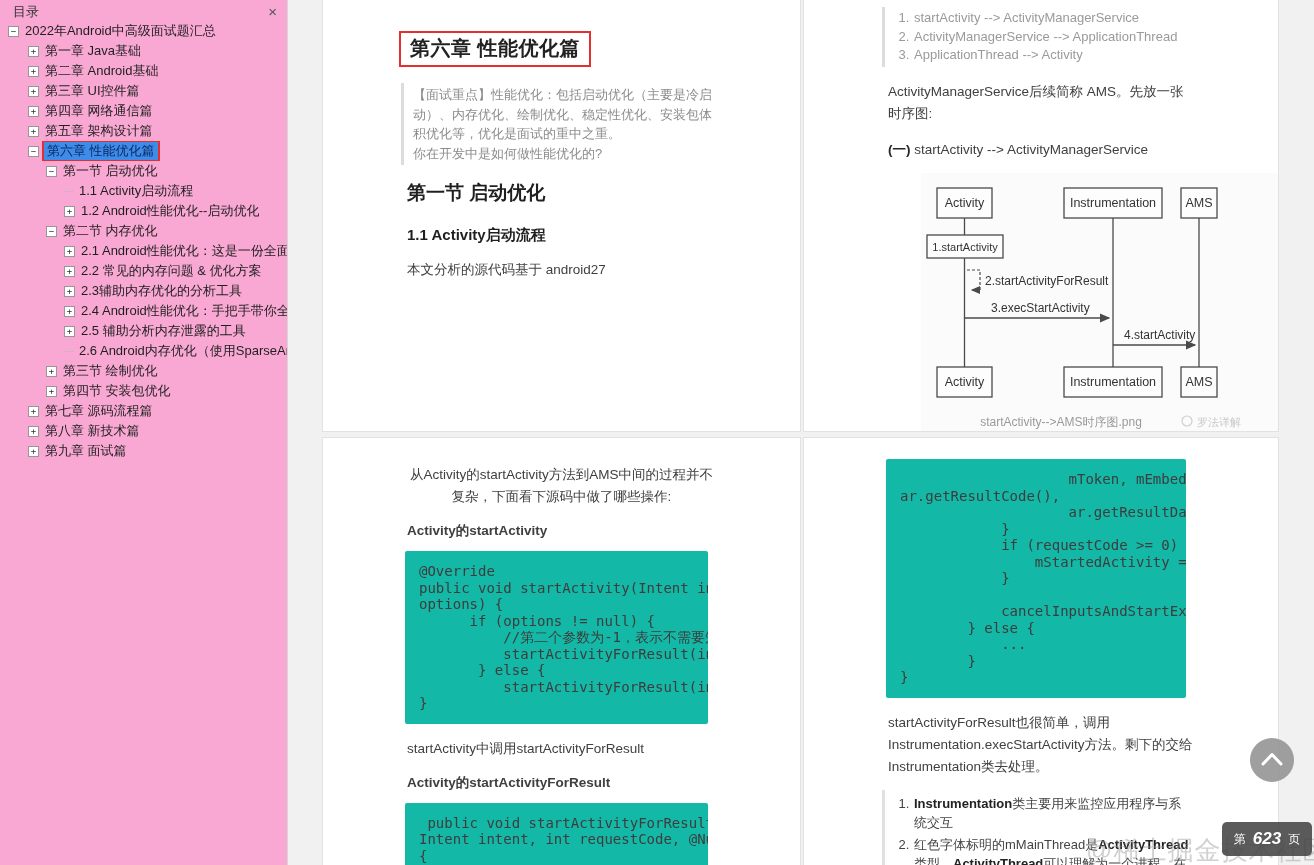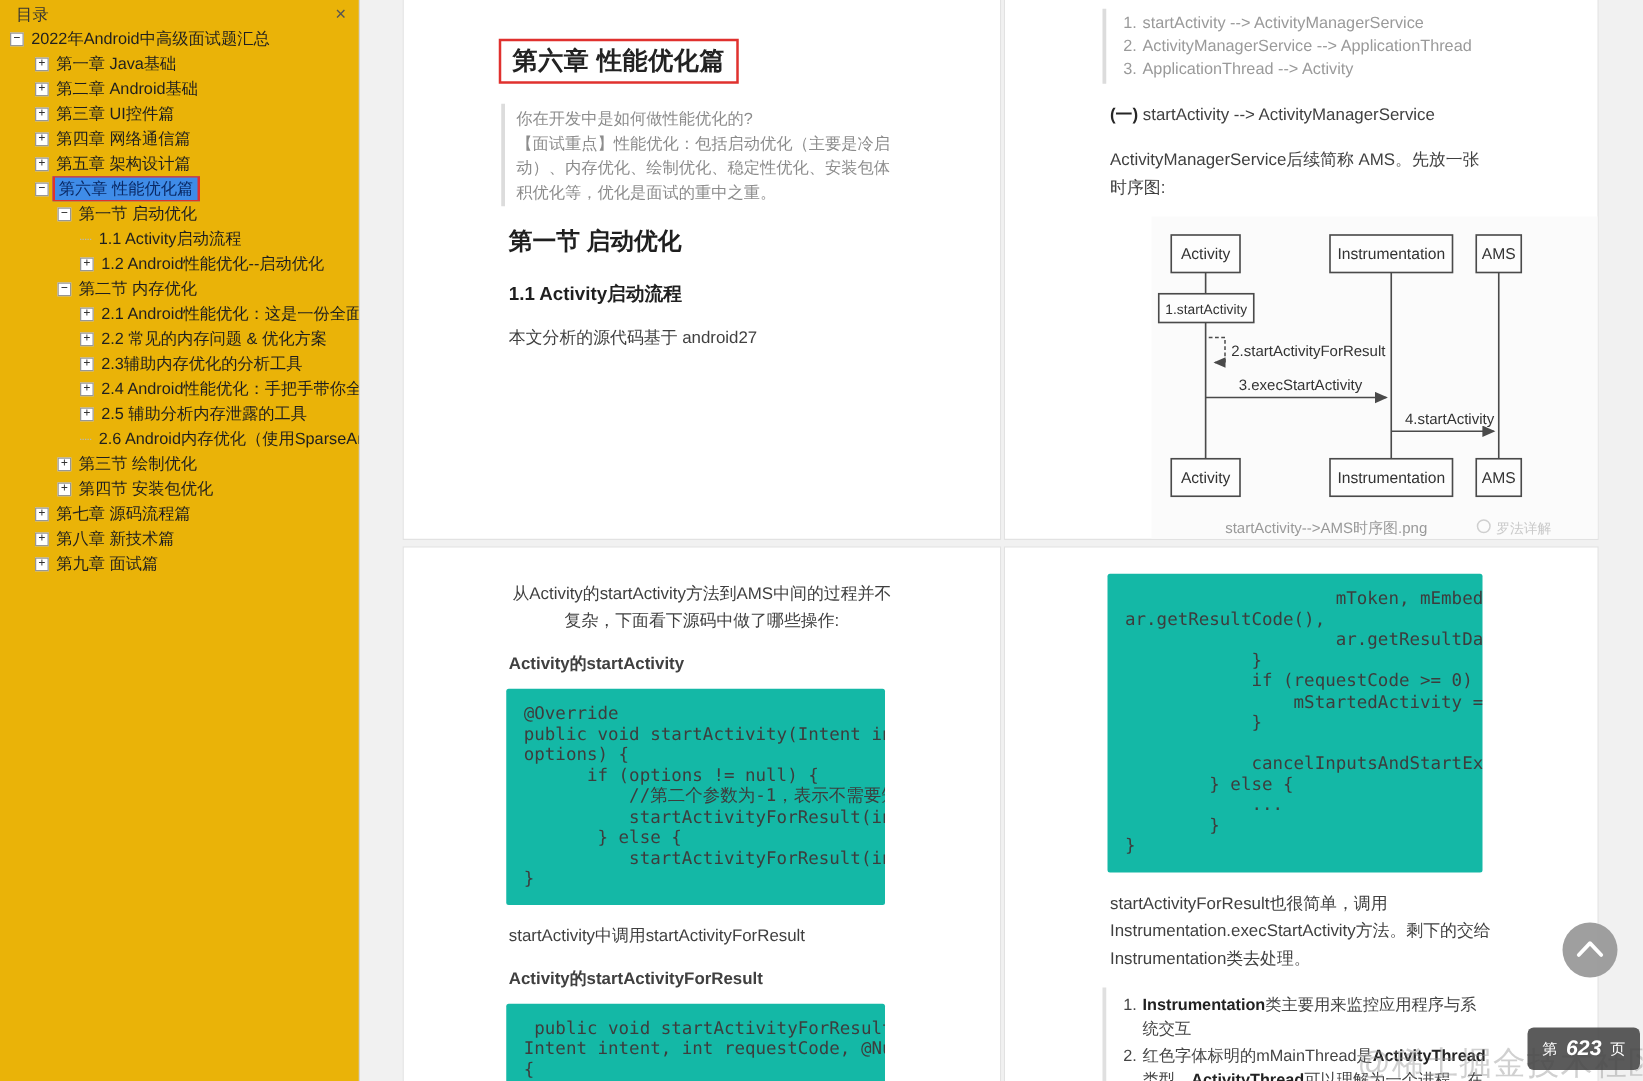--- a/index.html
+++ b/index.html
@@ -5,21 +5,21 @@
   html,body{margin:0;padding:0;}
   body{
     width:1314px;height:865px;overflow:hidden;position:relative;
     background:#f1f1f1;
     font-family:"Liberation Sans",sans-serif;
     color:#404040;
   }
   
   .sidebar{
     position:absolute;left:0;top:0;width:288px;height:865px;
-    background:#eab308;border-right:1px solid #d6d6d6;z-index:5;box-sizing:border-box;
+    background:#f9a8d4;border-right:1px solid #d6d6d6;z-index:5;box-sizing:border-box;
   }
   .sidebar-header{
     display:flex;justify-content:space-between;align-items:center;
     padding:3px 10px 0 13px;font-size:13px;color:#333;height:17px;
   }
   .close-x{font-size:15px;color:#555;line-height:14px;cursor:pointer;}
   .toc-tree{margin-top:1px;}
   .toc-row{
     display:flex;align-items:center;height:20px;white-space:nowrap;
     overflow:hidden;font-size:13px;color:#1f1f1f;cursor:pointer;
@@ -206,40 +206,40 @@
       </div>
     </div>
 </div>
 
 <div class="page" id="p1">
   <div class="page-inner">
     <div class="title-box">
       <h1>第六章 性能优化篇</h1>
     </div>
     <div class="quote">
+      <p>【面试重点】性能优化：包括启动优化（主要是冷启动）、内存优化、绘制优化、稳定性优化、安装包体积优化等，优化是面试的重中之重。</p>
       <p>你在开发中是如何做性能优化的?</p>
-      <p>【面试重点】性能优化：包括启动优化（主要是冷启动）、内存优化、绘制优化、稳定性优化、安装包体积优化等，优化是面试的重中之重。</p>
     </div>
     <h2>第一节 启动优化</h2>
     <h3>1.1 Activity启动流程</h3>
     <p class="para">本文分析的源代码基于 android27</p>
   </div>
 </div>
 
 <div class="page" id="p2">
   <div class="page-inner">
     <div class="quote-ol" style="margin-top:8px;">
       <ol>
         <li>startActivity --&gt; ActivityManagerService</li>
         <li>ActivityManagerService --&gt; ApplicationThread</li>
         <li>ApplicationThread --&gt; Activity</li>
       </ol>
     </div>
+    <p class="para">ActivityManagerService后续简称 AMS。先放一张时序图:</p>
     <p class="para"><b>(一)</b><span> startActivity --&gt; ActivityManagerService</span></p>
-    <p class="para">ActivityManagerService后续简称 AMS。先放一张时序图:</p>
 
     <div class="diagram-wrap">
       <svg width="358" height="264" viewBox="0 0 358 264">
         <defs>
           <marker id="arr" markerWidth="9" markerHeight="8" refX="7" refY="3.5" orient="auto">
             <path d="M0,0 L8,3.5 L0,7 Z" fill="#4a4a4a"></path>
           </marker>
         </defs>
         <rect x="0" y="0" width="358" height="264" fill="#fbfbfb"></rect>
 

